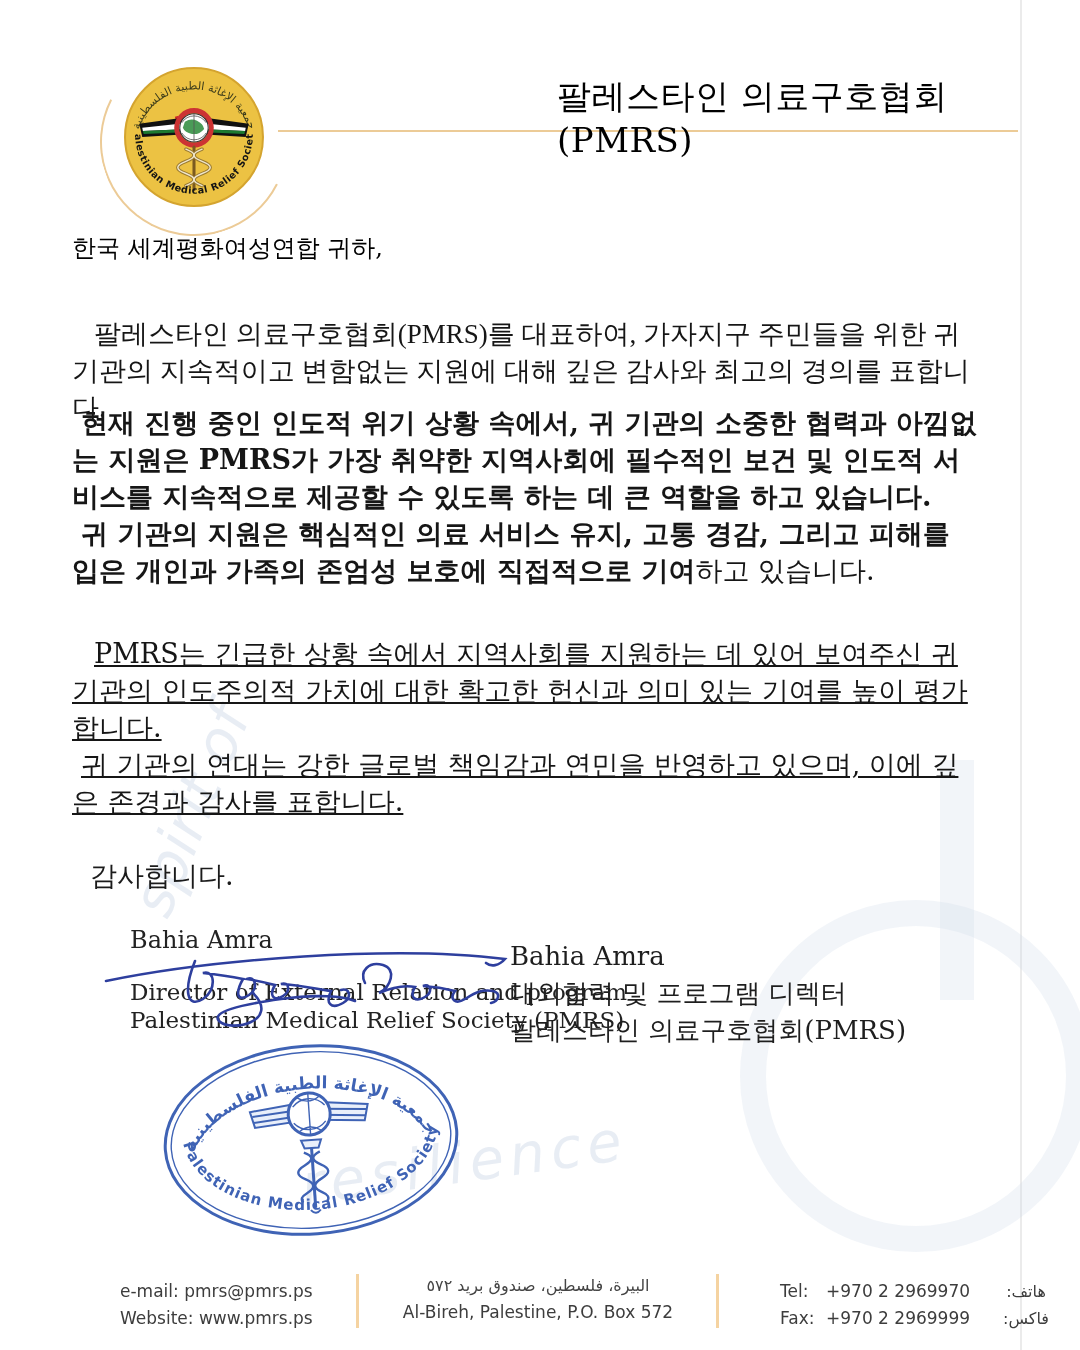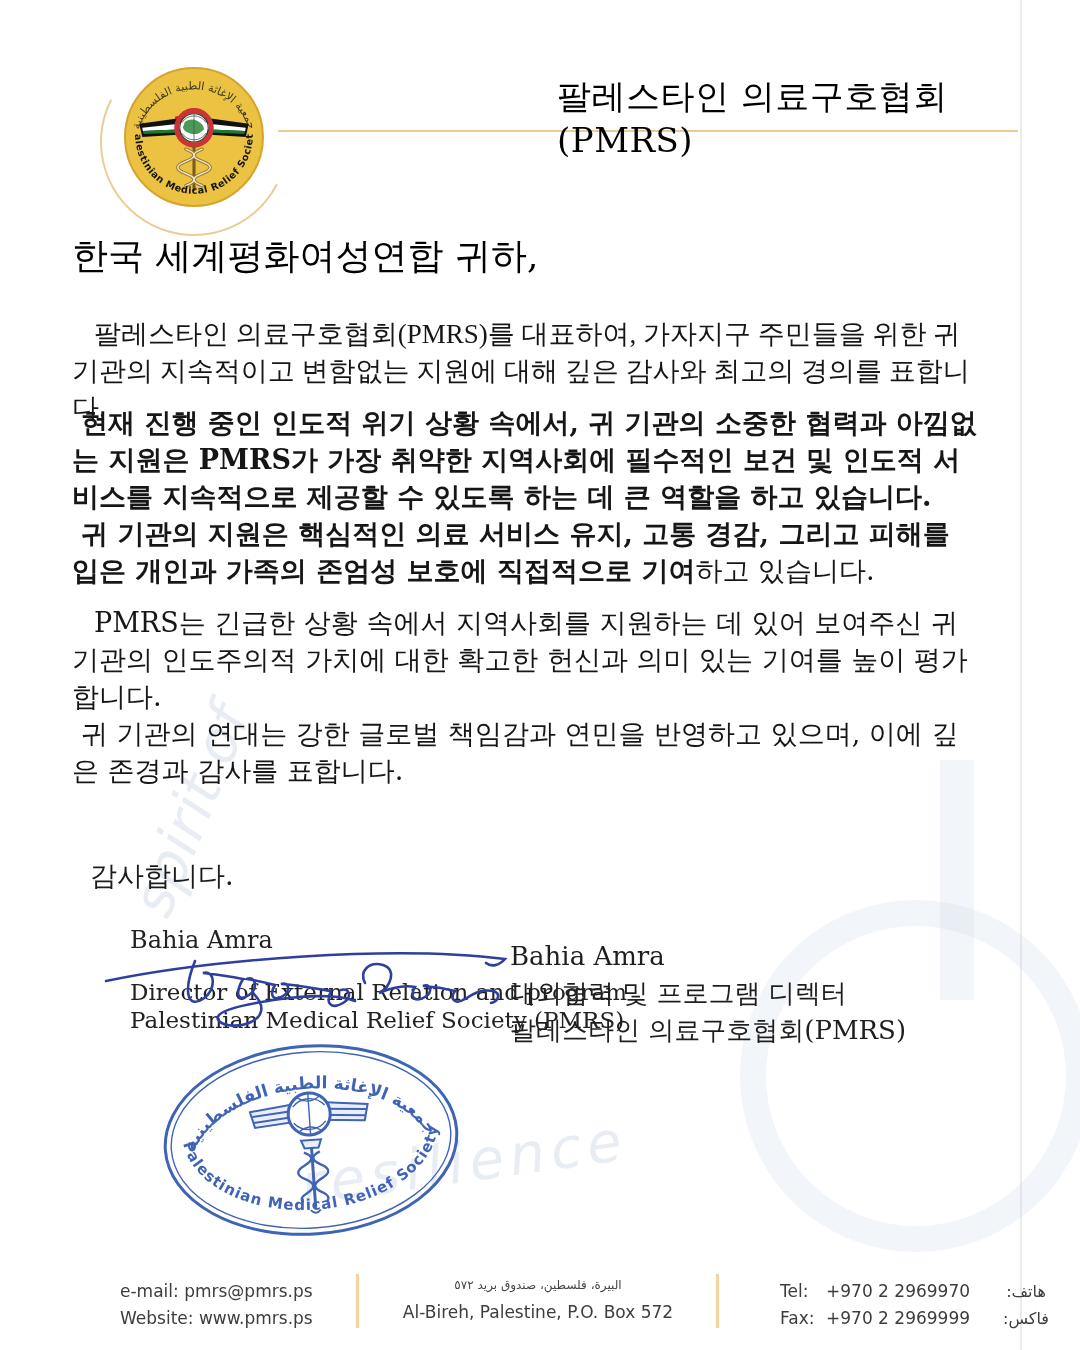--- a/index.html
+++ b/index.html
@@ -20,25 +20,25 @@
   
   .wm{position:absolute;color:rgba(205,216,231,0.45);font-style:italic;
       font-family:"DejaVu Sans","Liberation Sans",sans-serif;pointer-events:none;}
   .wm1{left:118px;top:900px;font-size:58px;transform:rotate(-68deg);transform-origin:left top;}
   .wm2{left:300px;top:1130px;font-size:56px;transform:rotate(-8deg);letter-spacing:6px;}
   .wm-circle{position:absolute;left:740px;top:900px;width:300px;height:300px;border-radius:50%;
       border:26px solid rgba(210,220,232,0.28);}
   .wm-bar{position:absolute;left:940px;top:760px;width:34px;height:240px;background:rgba(210,220,232,0.28);}
 
   
-  .salutation{position:absolute;left:72px;top:232px;font-size:36px;color:#000;}
+  .salutation{position:absolute;left:72px;top:232px;font-size:24px;color:#000;}
   .body-block{position:absolute;left:72px;width:908px;font-size:27px;line-height:37px;color:#161616;}
   .b1{top:316px;font-family:Liberation Serif, serif;}
   .b2{top:404px;font-weight:700;}
-  .b3{top:604px;}
+  .b3{top:635px;text-decoration:underline;}
   .closing{position:absolute;left:90px;top:858px;font-size:27px;}
   .ind-lg{text-indent:22px;}
   .ind-sm{text-indent:9px;}
   .seg-normal{font-weight:400;}
 
   
   .sig-left{position:absolute;left:130px;top:926px;font-size:24px;color:#222;}
   .sig-left .sig-name{margin-bottom:24px;}
   .sig-left .sig-line{font-size:23px;line-height:28px;}
   .sig-svg{position:absolute;left:103px;top:933px;}
@@ -47,21 +47,21 @@
   .stamp-wrap{position:absolute;left:160px;top:1040px;width:302px;height:200px;}
 
   
   .footer{position:absolute;left:0;top:1272px;width:1080px;
       font-family:"DejaVu Sans","Liberation Sans",sans-serif;color:#3d3d3d;font-size:17px;}
   .f-left{position:absolute;left:120px;top:6px;line-height:27px;}
   .f-div{position:absolute;width:3px;height:54px;background:#f5d3a1;top:2px;}
   .f-div1{left:356px;}
   .f-div2{left:716px;}
   .f-center{position:absolute;left:388px;top:0;width:300px;text-align:center;line-height:27px;}
-  .f-center .ar{font-size:12px;color:#454545;}
+  .f-center .ar{font-size:16px;color:#454545;}
   .f-right{position:absolute;left:742px;top:6px;line-height:27px;}
   .f-row{display:flex;}
   .f-row .lbl{width:46px;margin-left:38px;}
   .f-row .val{width:168px;}
   .f-row .arlbl{width:64px;text-align:center;font-size:16px;}
 </style>
 </head>
 <body>
 
 <div class="page">

